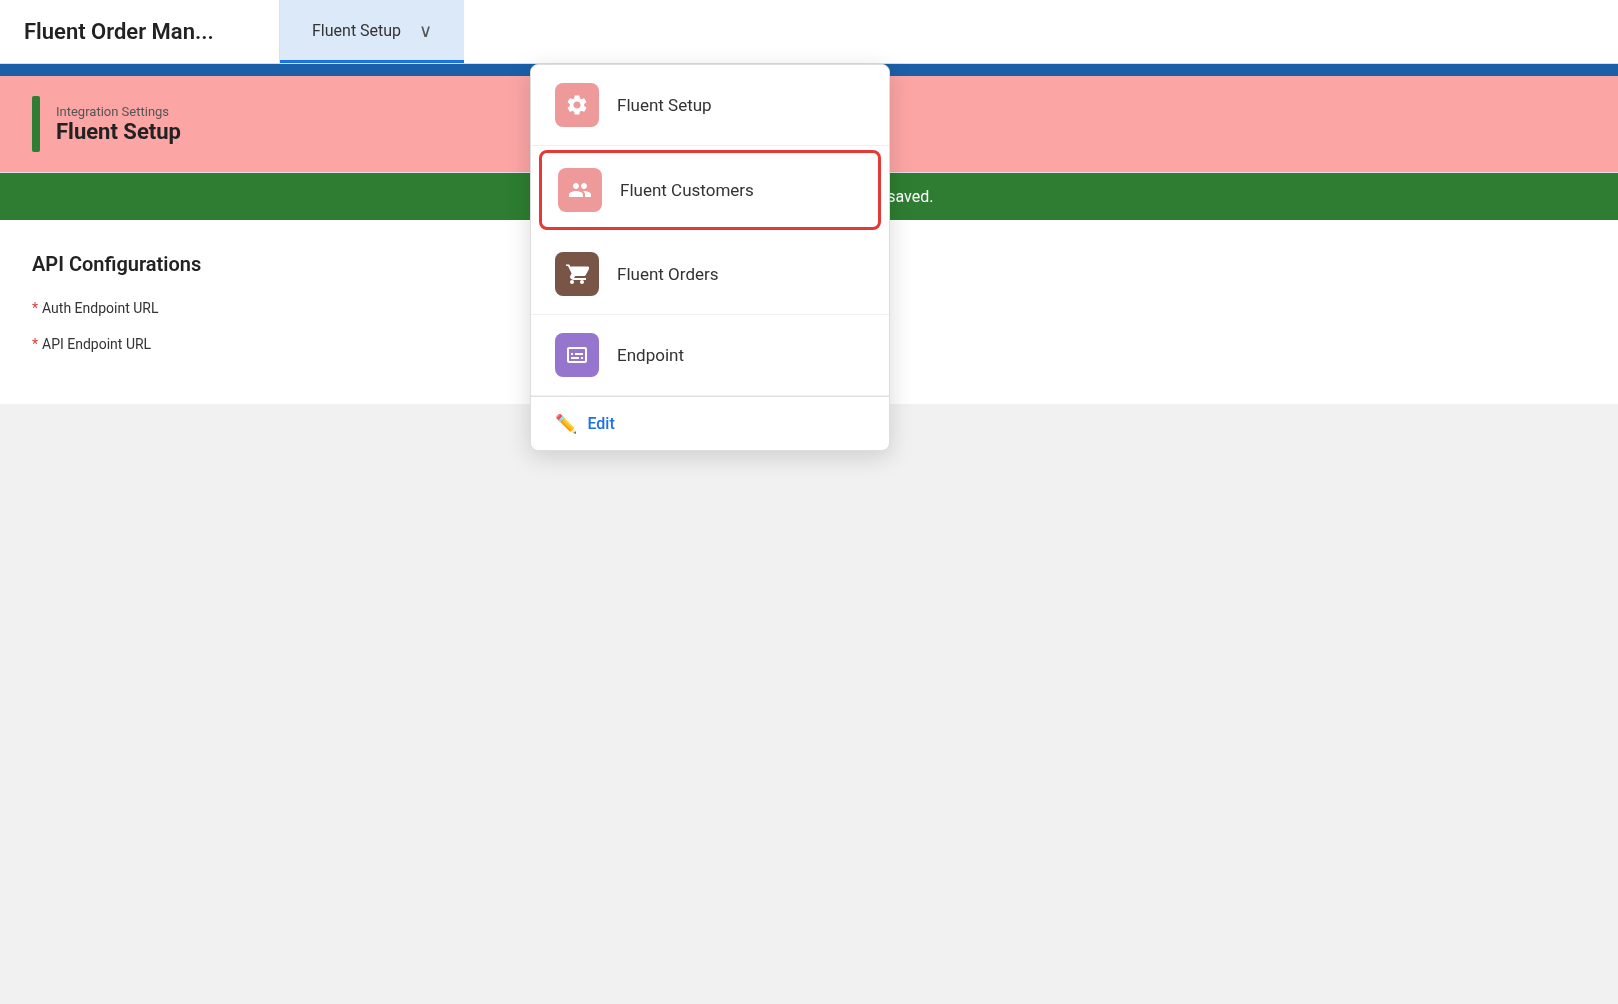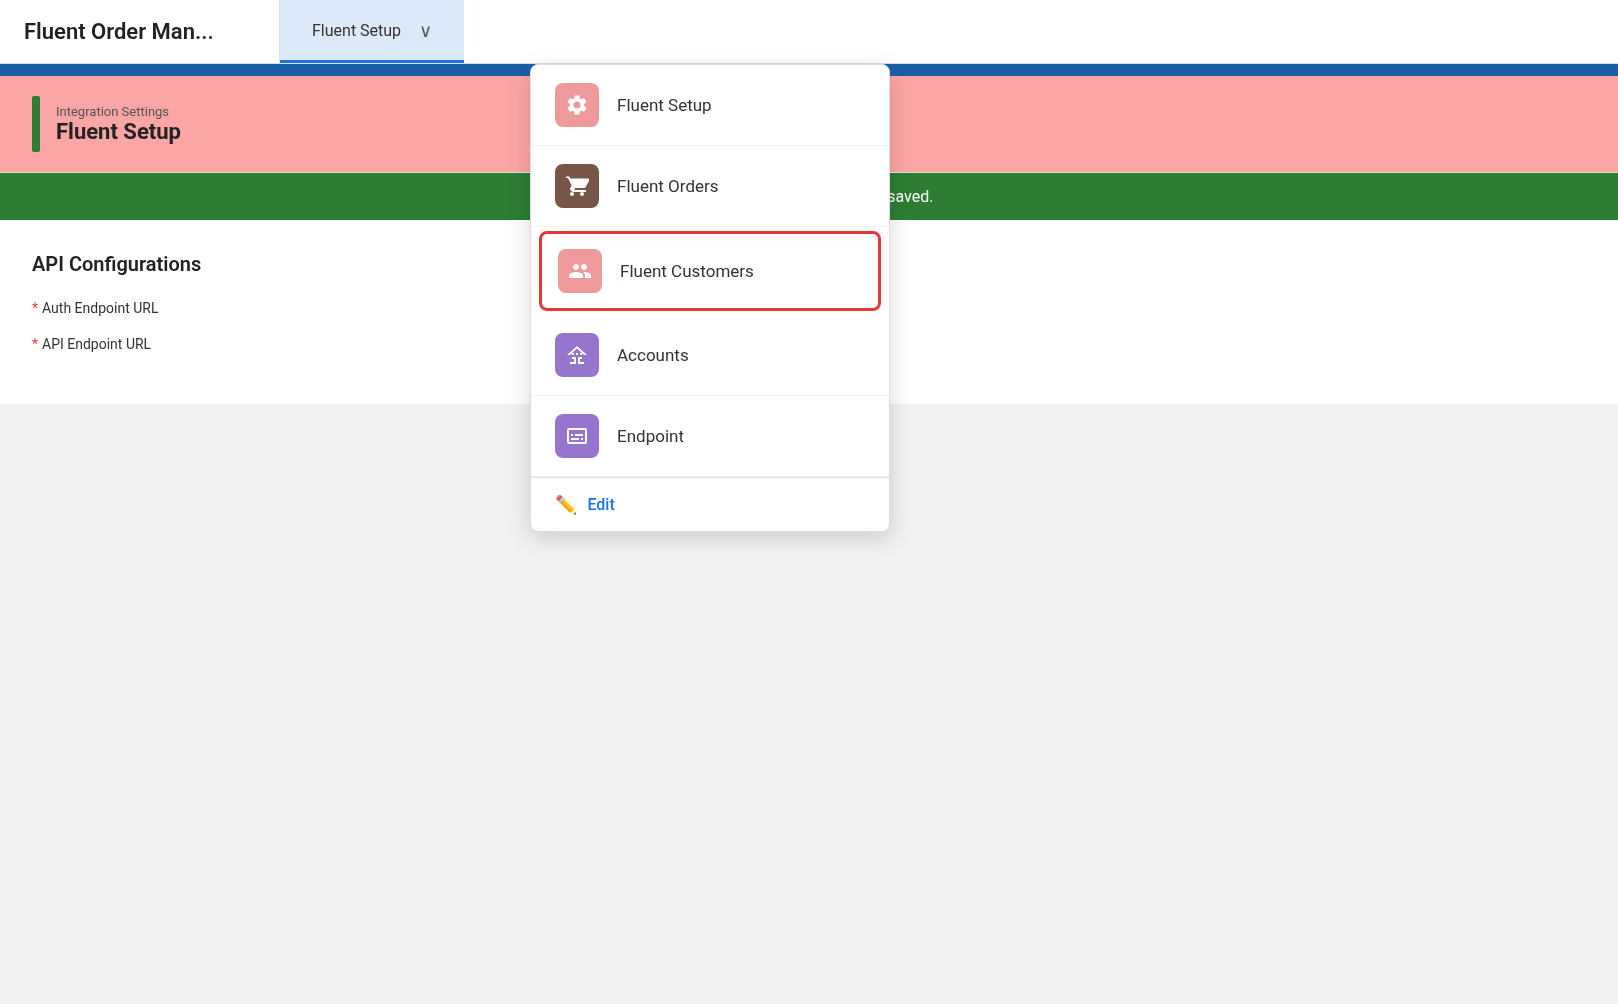--- a/index.html
+++ b/index.html
@@ -240,46 +240,38 @@
 
       <div class="dropdown-item">
         <div class="item-icon icon-pink">
           <svg width="24" height="24" viewBox="0 0 24 24" fill="white">
             <path d="M19.14 12.94c.04-.3.06-.61.06-.94s-.02-.64-.07-.94l2.03-1.58c.18-.14.23-.41.12-.61l-1.92-3.32c-.12-.22-.37-.29-.59-.22l-2.39.96c-.5-.38-1.03-.7-1.62-.94l-.36-2.54c-.04-.24-.24-.41-.48-.41h-3.84c-.24 0-.43.17-.47.41l-.36 2.54c-.59.24-1.13.57-1.62.94l-2.39-.96c-.22-.08-.47 0-.59.22L2.74 8.87c-.12.21-.08.47.12.61l2.03 1.58c-.05.3-.09.63-.09.94s.02.64.07.94l-2.03 1.58c-.18.14-.23.41-.12.61l1.92 3.32c.12.22.37.29.59.22l2.39-.96c.5.38 1.03.7 1.62.94l.36 2.54c.05.24.24.41.48.41h3.84c.24 0 .44-.17.47-.41l.36-2.54c.59-.24 1.13-.56 1.62-.94l2.39.96c.22.08.47 0 .59-.22l1.92-3.32c.12-.22.07-.47-.12-.61l-2.01-1.58zM12 15.6c-1.98 0-3.6-1.62-3.6-3.6s1.62-3.6 3.6-3.6 3.6 1.62 3.6 3.6-1.62 3.6-3.6 3.6z"></path>
           </svg>
         </div>
         <span>Fluent Setup</span>
       </div>
 
+      <div class="dropdown-item highlighted">
+        <div class="item-icon icon-salmon">
+          <svg width="24" height="24" viewBox="0 0 24 24" fill="white">
+            <path d="M16 11c1.66 0 2.99-1.34 2.99-3S17.66 5 16 5c-1.66 0-3 1.34-3 3s1.34 3 3 3zm-8 0c1.66 0 2.99-1.34 2.99-3S9.66 5 8 5C6.34 5 5 6.34 5 8s1.34 3 3 3zm0 2c-2.33 0-7 1.17-7 3.5V19h14v-2.5c0-2.33-4.67-3.5-7-3.5zm8 0c-.29 0-.62.02-.97.05 1.16.84 1.97 1.97 1.97 3.45V19h6v-2.5c0-2.33-4.67-3.5-7-3.5z"></path>
+          </svg>
+        </div>
+        <span>Fluent Customers</span>
+      </div>
+
       <div class="dropdown-item">
         <div class="item-icon icon-brown">
           <svg width="24" height="24" viewBox="0 0 24 24" fill="white">
             <path d="M7 18c-1.1 0-1.99.9-1.99 2S5.9 22 7 22s2-.9 2-2-.9-2-2-2zM1 2v2h2l3.6 7.59-1.35 2.45c-.16.28-.25.61-.25.96C5 16.1 6.9 18 9 18h12v-2H9.42c-.14 0-.25-.11-.25-.25l.03-.12.9-1.63H19c.75 0 1.41-.41 1.75-1.03l3.58-6.49c.08-.14.12-.31.12-.48C24.45 5.25 23.7 4.5 22.8 4.5H5.21l-.94-2H1zm16 16c-1.1 0-1.99.9-1.99 2s.89 2 1.99 2 2-.9 2-2-.9-2-2-2z"></path>
           </svg>
         </div>
         <span>Fluent Orders</span>
       </div>
 
-      <div class="dropdown-item highlighted">
-        <div class="item-icon icon-salmon">
-          <svg width="24" height="24" viewBox="0 0 24 24" fill="white">
-            <path d="M16 11c1.66 0 2.99-1.34 2.99-3S17.66 5 16 5c-1.66 0-3 1.34-3 3s1.34 3 3 3zm-8 0c1.66 0 2.99-1.34 2.99-3S9.66 5 8 5C6.34 5 5 6.34 5 8s1.34 3 3 3zm0 2c-2.33 0-7 1.17-7 3.5V19h14v-2.5c0-2.33-4.67-3.5-7-3.5zm8 0c-.29 0-.62.02-.97.05 1.16.84 1.97 1.97 1.97 3.45V19h6v-2.5c0-2.33-4.67-3.5-7-3.5z"></path>
-          </svg>
-        </div>
-        <span>Fluent Customers</span>
-      </div>
-
-      <div class="dropdown-item">
-        <div class="item-icon icon-purple">
-          <svg width="24" height="24" viewBox="0 0 24 24" fill="white">
-            <path d="M12 3L2 12h3v9h6v-5h2v5h6v-9h3L12 3zm0 2.54L19 12v7h-4v-5H9v5H5v-7l7-6.46zM7 14h2v2H7v-2zm4 0h2v2h-2v-2zm4 0h2v2h-2v-2zM7 10h2v2H7v-2zm4 0h2v2h-2v-2zm4 0h2v2h-2v-2z"></path>
-          </svg>
-        </div>
-        <span>Accounts</span>
-      </div>
 
       <div class="dropdown-item">
         <div class="item-icon icon-purple2">
           <svg width="24" height="24" viewBox="0 0 24 24" fill="white">
             <path d="M20 4H4c-1.1 0-2 .9-2 2v12c0 1.1.9 2 2 2h16c1.1 0 2-.9 2-2V6c0-1.1-.9-2-2-2zm0 14H4V6h16v12zM6 10h2v2H6v-2zm0 4h8v2H6v-2zm10 0h2v2h-2v-2zm-6-4h8v2h-8v-2z"></path>
           </svg>
         </div>
         <span>Endpoint</span>
       </div>
 

